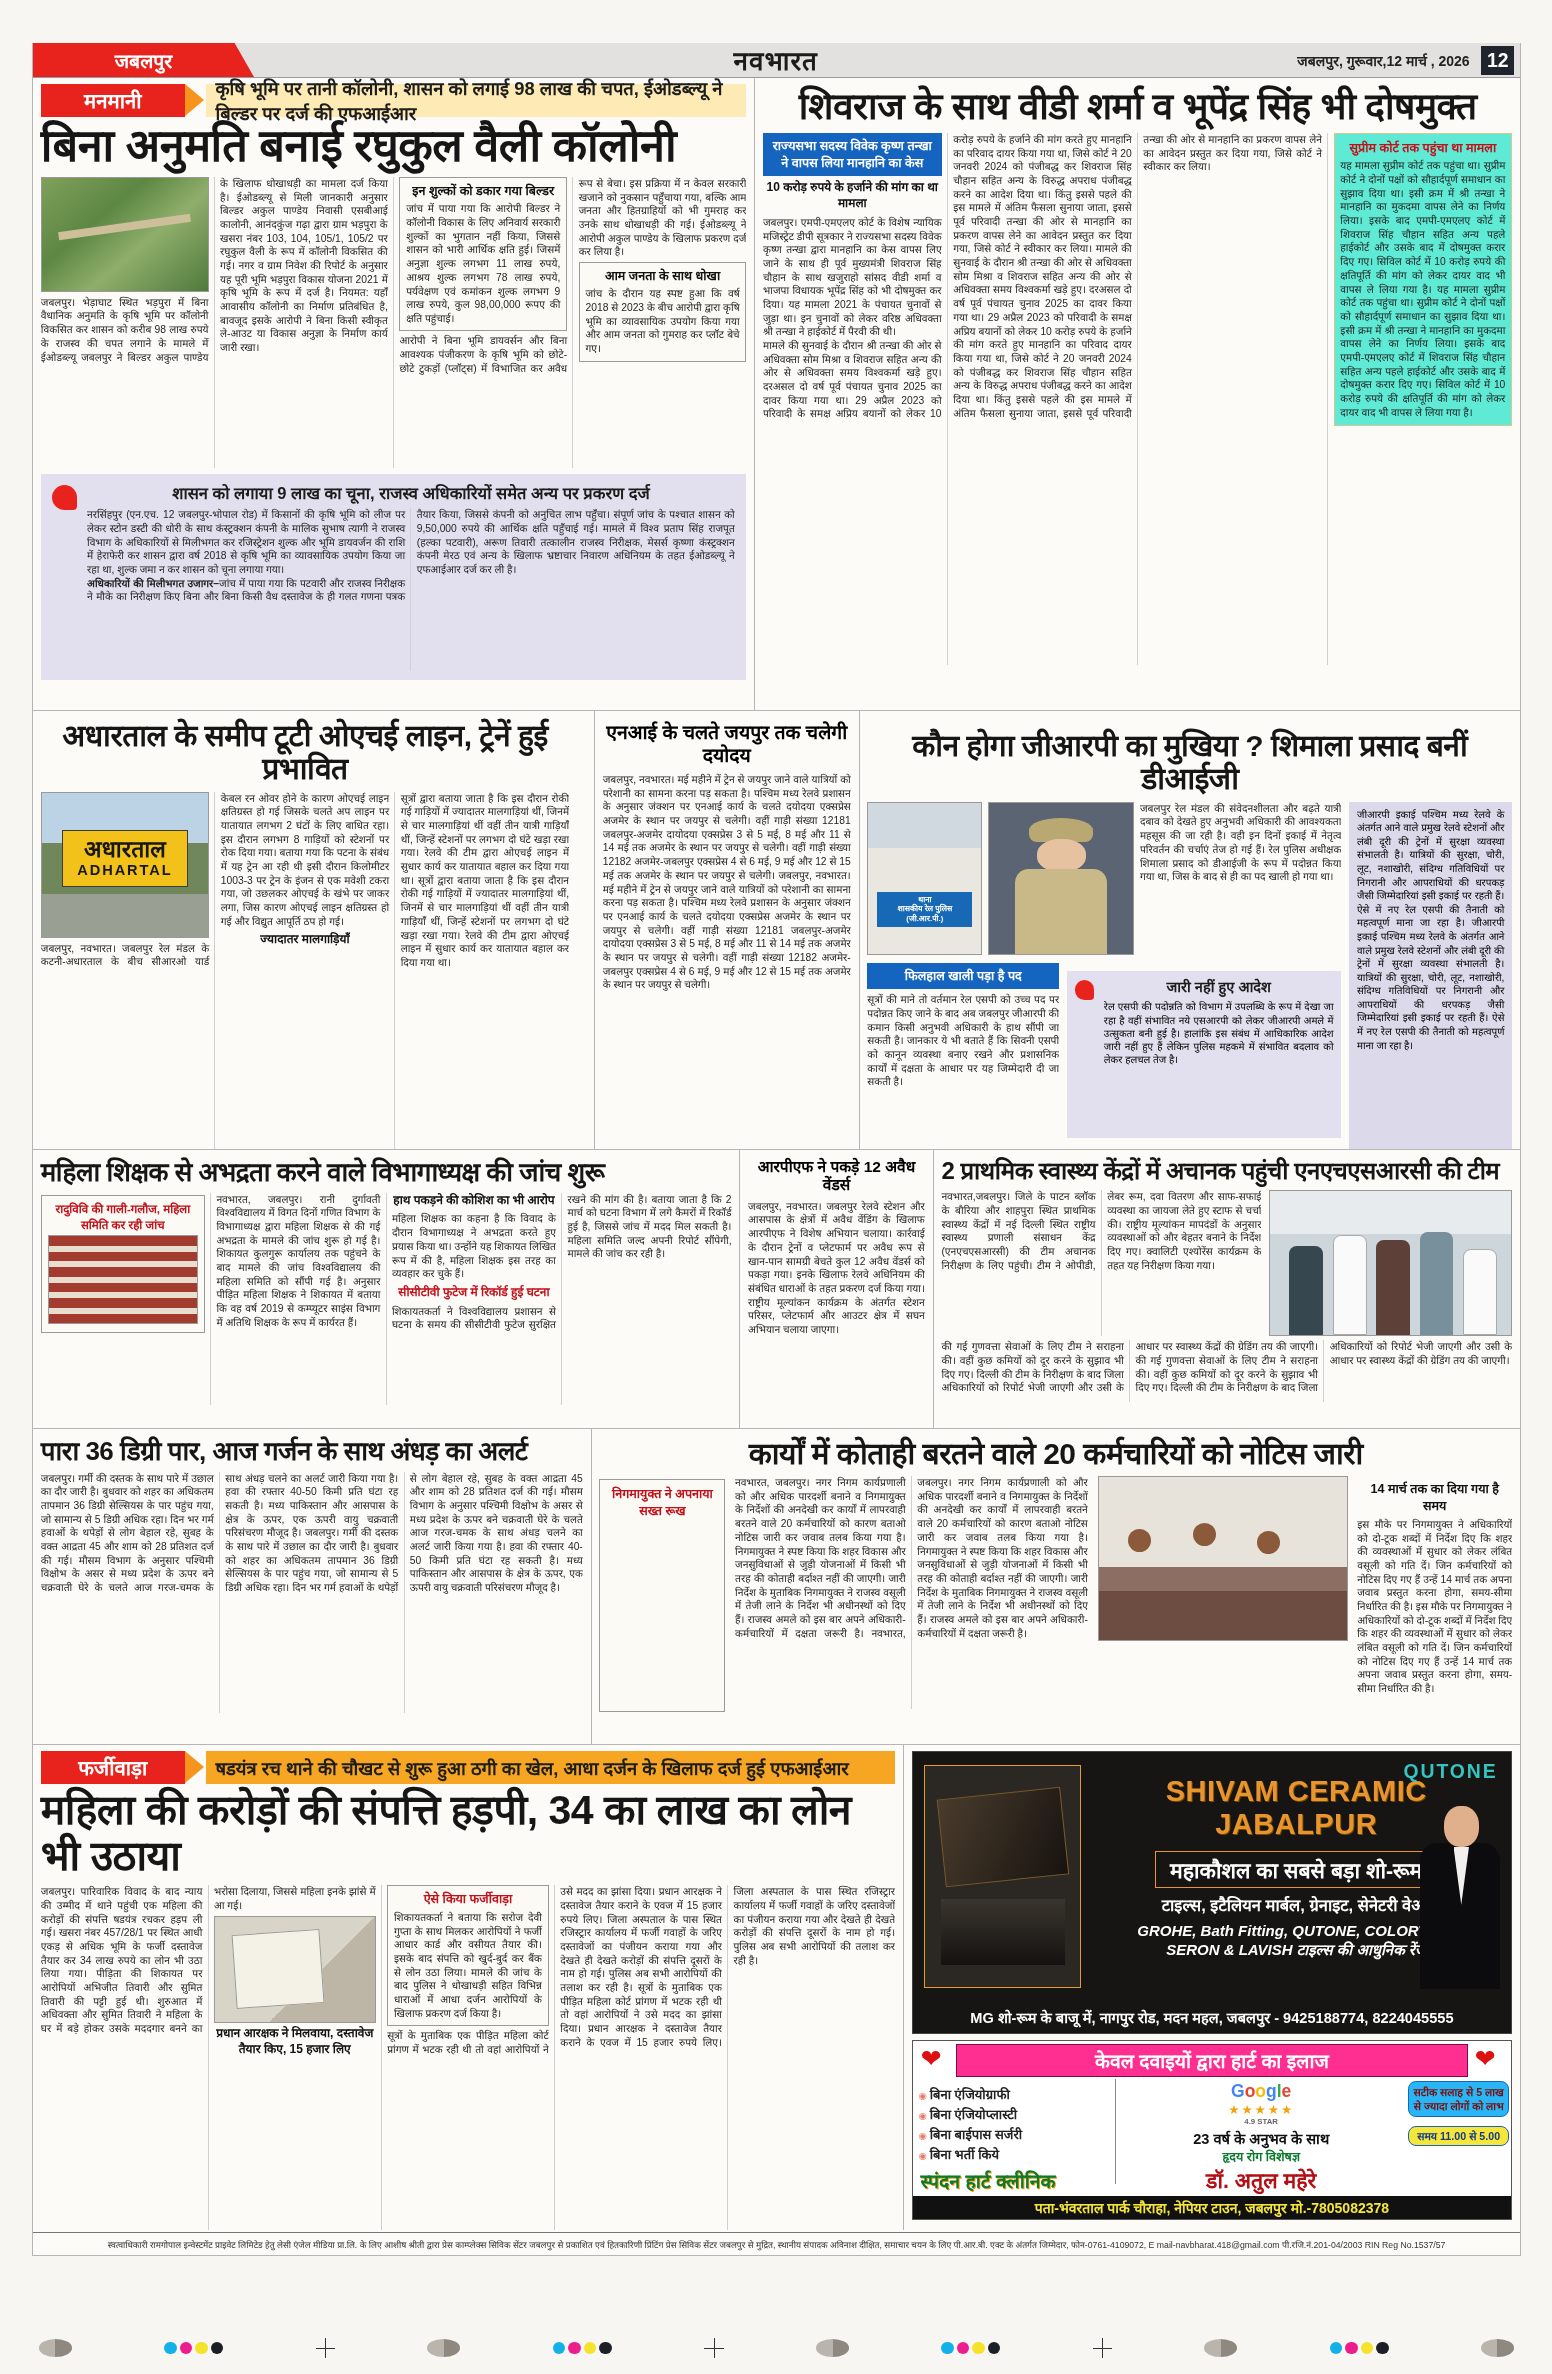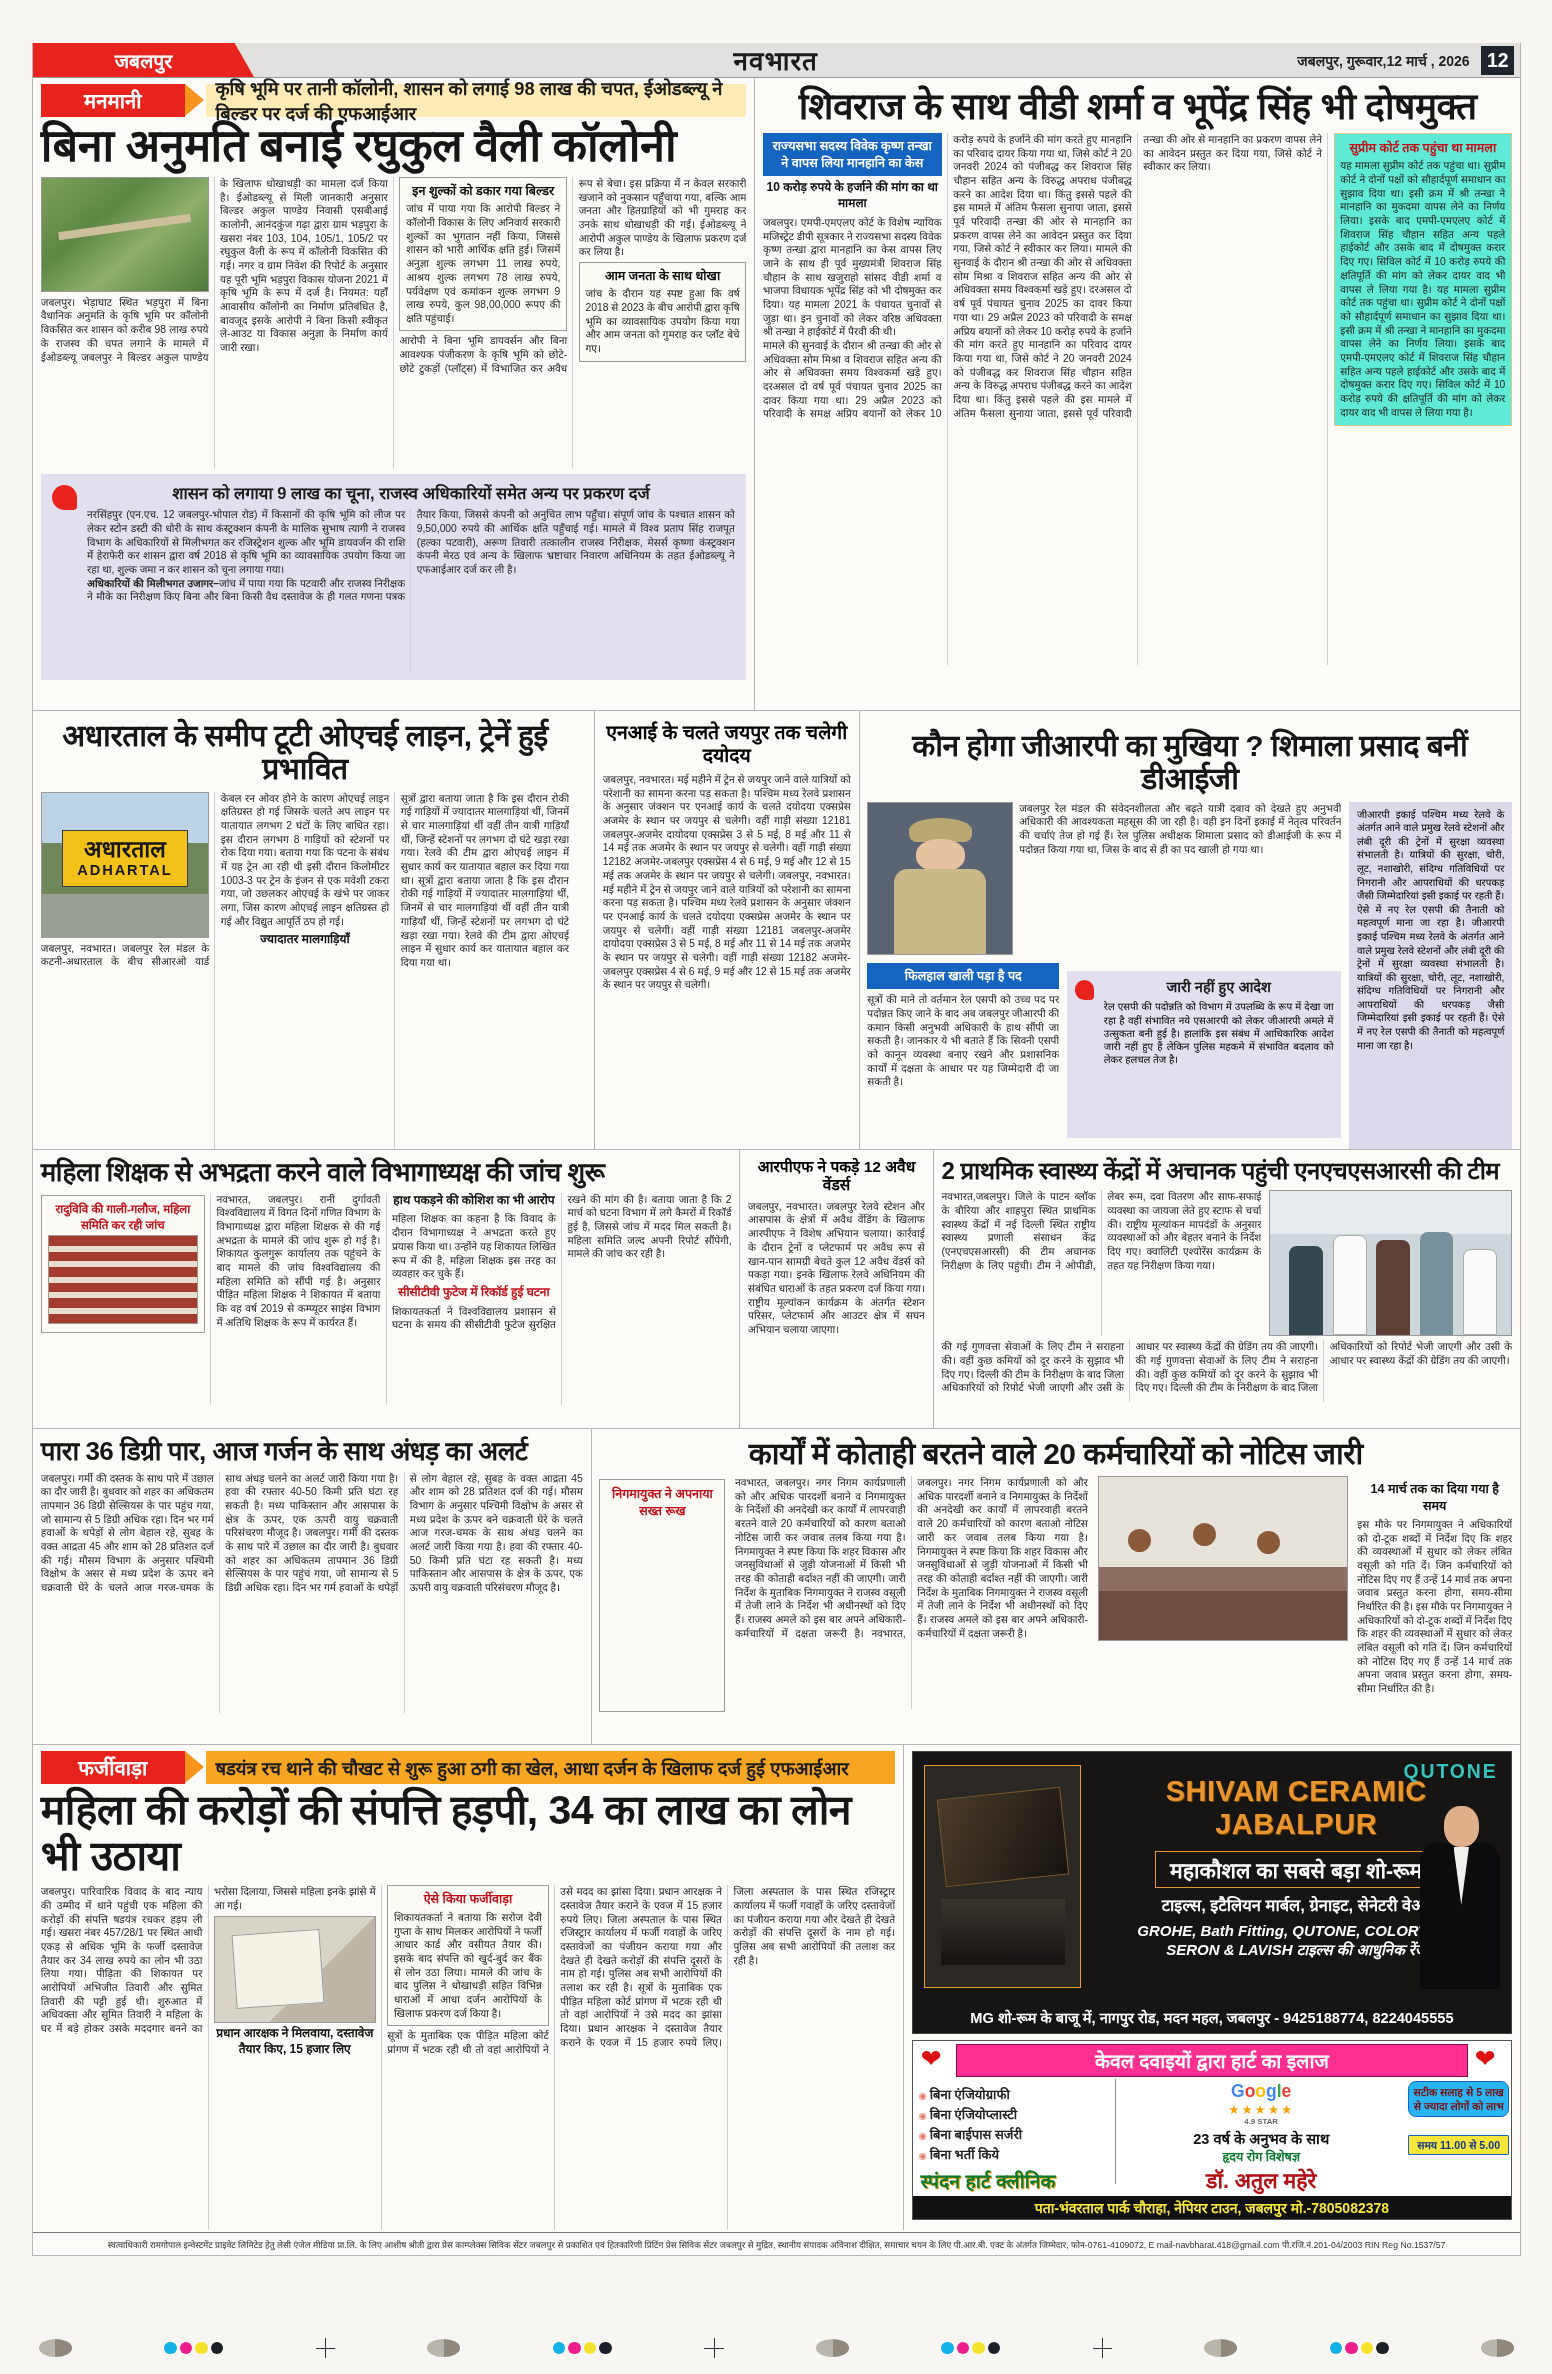--- a/index.html
+++ b/index.html
@@ -90,21 +90,21 @@
   .adh-mid { flex:1; text-align:center; padding:1.9px 3.9px; }
   .google { font-size:17.5px; font-weight:800; }
   .g1,.g4{color:#4285f4}.g2,.g6{color:#ea4335}.g3{color:#fbbc05}.g5{color:#34a853}
   .stars { color:#f4a20b; font-size:12.6px; letter-spacing:1.9px; }
   .star-note { font-size:7.8px; color:#666; }
   .adh-exp { font-size:14.6px; color:#111; margin-top:1.9px; }
   .adh-spec { font-size:12.6px; color:#0b7a2e; }
   .adh-doc { font-size:21.3px; color:#b40f14; font-weight:800; }
   .adh-side { width:105px; padding:1.9px; }
   .adh-side .s1 { background:#29b6f6; border:1.9px solid #1565c0; border-radius:7.8px; color:#7a0f0f; font-size:10.7px; text-align:center; padding:2.9px 1.9px; }
-  .adh-side .s2 { background:#f6e63a; border:1.9px solid #1565c0; border-radius:1px; color:#143a8a; font-size:10.7px; text-align:center; margin-top:18px; padding:1.9px; }
+  .adh-side .s2 { background:#f6e63a; border:1.9px solid #1565c0; border-radius:8px; color:#143a8a; font-size:10.7px; text-align:center; margin-top:9px; padding:1.9px; }
   .adh-clinic { position:absolute; left:7.8px; bottom:25px; font-size:19.4px; font-weight:800; color:#0b7a2e; text-shadow:1px 1px 0 #f4a20b; }
   .adh-addr { position:absolute; left:0; right:0; bottom:0; background:#111; color:#f6e63a; text-align:center; font-size:14px; padding:1.9px 0; }
 
   
   .imprint { border-top:1.9px solid #777; margin-top:1.9px; padding:5.8px 9.7px 3.9px; font-size:8.7px; color:#333; text-align:center; }
   .regmarks { position:absolute; left:39px; right:39px; bottom:17.5px; display:flex; align-items:center; justify-content:space-between; }
   .oval { width:33px; height:17.5px; border-radius:50%; background:linear-gradient(90deg,#b9b4ac 0 50%,#8e887e 50% 100%); }
   .dots { display:flex; gap:2.9px; }
   .dots i { width:12.6px; height:12.6px; border-radius:50%; display:block; }
   .dc{background:#12b2e8}.dm{background:#ec1e8d}.dy{background:#f4e32a}.dk{background:#1c2026}
@@ -205,20 +205,26 @@
         <div class="cols" style="columns:1; height:369px;">
           <p>जबलपुर, नवभारत। मई महीने में ट्रेन से जयपुर जाने वाले यात्रियों को परेशानी का सामना करना पड़ सकता है। पश्चिम मध्य रेलवे प्रशासन के अनुसार जंक्शन पर एनआई कार्य के चलते दयोदया एक्सप्रेस अजमेर के स्थान पर जयपुर से चलेगी। वहीं गाड़ी संख्या 12181 जबलपुर-अजमेर दायोदया एक्सप्रेस 3 से 5 मई, 8 मई और 11 से 14 मई तक अजमेर के स्थान पर जयपुर से चलेगी। वहीं गाड़ी संख्या 12182 अजमेर-जबलपुर एक्सप्रेस 4 से 6 मई, 9 मई और 12 से 15 मई तक अजमेर के स्थान पर जयपुर से चलेगी। जबलपुर, नवभारत। मई महीने में ट्रेन से जयपुर जाने वाले यात्रियों को परेशानी का सामना करना पड़ सकता है। पश्चिम मध्य रेलवे प्रशासन के अनुसार जंक्शन पर एनआई कार्य के चलते दयोदया एक्सप्रेस अजमेर के स्थान पर जयपुर से चलेगी। वहीं गाड़ी संख्या 12181 जबलपुर-अजमेर दायोदया एक्सप्रेस 3 से 5 मई, 8 मई और 11 से 14 मई तक अजमेर के स्थान पर जयपुर से चलेगी। वहीं गाड़ी संख्या 12182 अजमेर-जबलपुर एक्सप्रेस 4 से 6 मई, 9 मई और 12 से 15 मई तक अजमेर के स्थान पर जयपुर से चलेगी।</p>
         </div>
       </article>
 
       <article class="blk" style="width:45%;">
         <h2 class="hl" style="font-size:30px;text-align:center;margin-top:12px;">कौन होगा जीआरपी का मुखिया ? शिमाला प्रसाद बनीं डीआईजी</h2>
         <div style="display:flex;gap:7.8px;">
           <div style="flex:1.65;">
             <div style="overflow:hidden;">
+              <div class="ph ph-grpst">
+                <div class="grp-sign">
+                  <span>थाना</span><br>
+                  <span>शासकीय रेल पुलिस (जी.आर.पी.)</span>
+                </div>
+              </div>
               <div class="ph ph-officer">
                 <div class="officer-cap"></div>
                   <div class="officer-face"></div>
                   <div class="officer-body"></div>
               </div>
               <p class="cols" style="columns:1;">जबलपुर रेल मंडल की संवेदनशीलता और बढ़ते यात्री दबाव को देखते हुए अनुभवी अधिकारी की आवश्यकता महसूस की जा रही है। वही इन दिनों इकाई में नेतृत्व परिवर्तन की चर्चाएं तेज हो गई हैं। रेल पुलिस अधीक्षक शिमाला प्रसाद को डीआईजी के रूप में पदोन्नत किया गया था, जिस के बाद से ही का पद खाली हो गया था।</p>
             </div>
             <div style="display:flex;gap:7.8px;margin-top:3.9px;">
               <div style="flex:1;">
                 <div class="bluebox">फिलहाल खाली पड़ा है पद</div>

